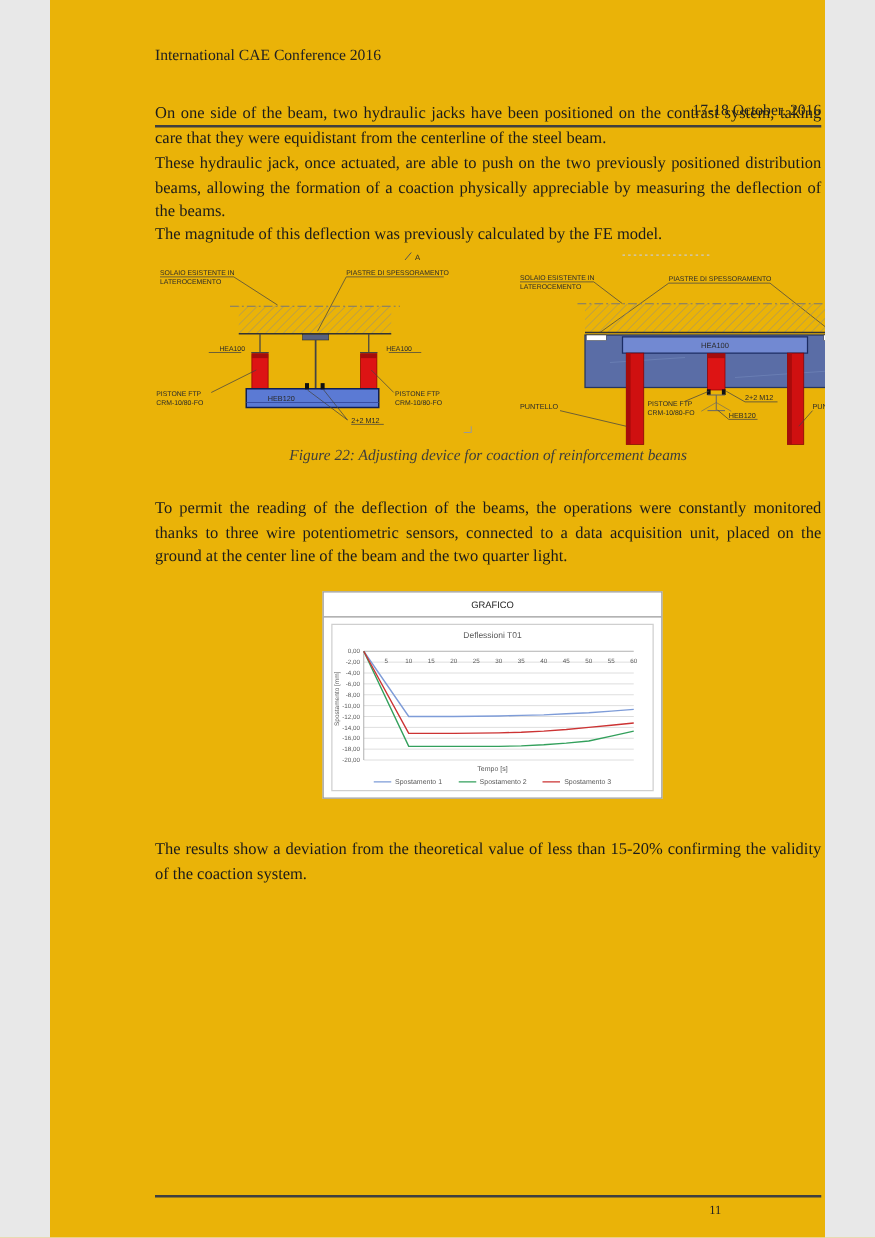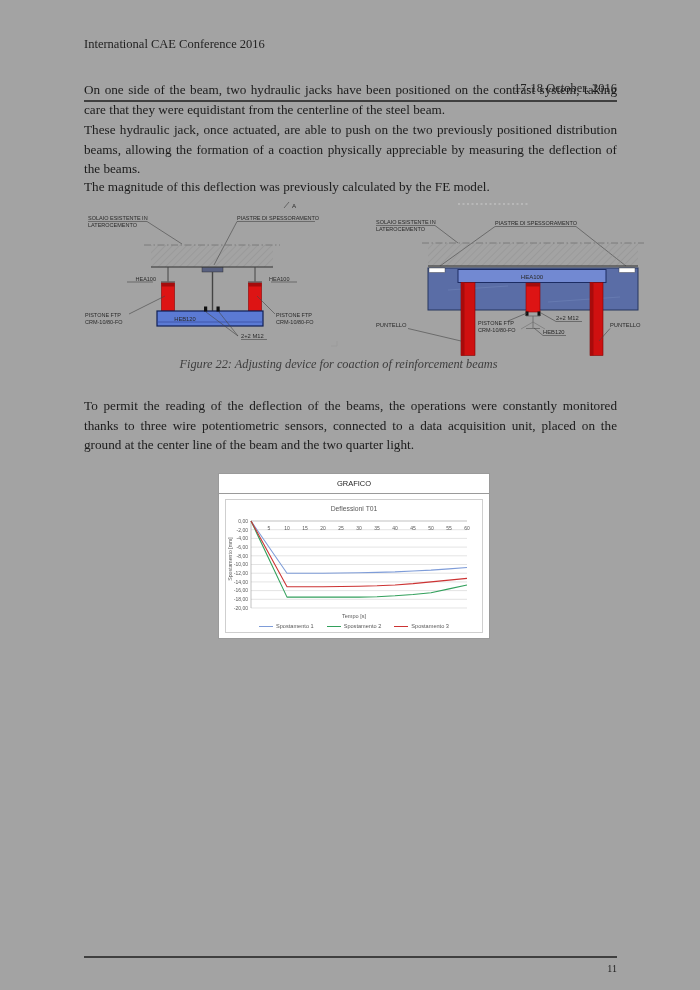--- a/index.html
+++ b/index.html
@@ -1,29 +1,29 @@
 <!DOCTYPE html>
 <html><head>
 <meta charset="utf-8">
 <style>
   html,body{margin:0;padding:0;background:#e8e8e8;}
-  .page{position:relative;width:700px;height:990px;margin:0 auto;background:#a3a3a3;
+  .page{position:relative;width:620px;height:990px;margin:0 auto;background:#eab308;
         font-family:"Liberation Serif",serif;color:#1b1b1b;overflow:hidden;}
   
   .hdr{position:absolute;left:84px;top:37px;width:533px;border-bottom:2px solid #3f3f3f;
        padding-bottom:4px;font-size:12.5px;color:#222;}
   .hdr .l{float:left;}
   .hdr .r{float:right;margin-top:44px;}
   .ftr-line{position:absolute;left:84px;top:956px;width:533px;border-top:2px solid #3f3f3f;}
   .page-number{position:absolute;right:83px;top:963px;font-size:10px;color:#222;}
   
   .p{position:absolute;left:84px;width:533px;font-size:13.2px;line-height:19.6px;
      text-align:justify;}
   #p1{top:80px}#p2{top:120px}#p3{top:177px}#p4{top:396px}#p5{top:669px}
-  .caption{position:absolute;left:72px;width:533px;text-align:center;font-style:italic;
+  .caption{position:absolute;left:84px;width:533px;text-align:center;font-style:italic;
            font-size:12.3px;color:#3d3d3d;}
   #cap22{top:357px}#cap23{top:648px}
   
   .fig{position:absolute;}
   #fig22-left{left:85px;top:198px;}
   #fig22-right{left:358px;top:198px;}
   .fig text{font-family:"Liberation Sans",sans-serif;fill:#2a2a2a;}
   
   #chart-panel{position:absolute;left:218px;top:473px;width:270px;height:164px;
                border:1px solid #9a9a9a;background:#fff;font-family:"Liberation Sans",sans-serif;}
@@ -228,17 +228,18 @@
       <div class="xlabel">Tempo [s]</div>
       <div class="legend" id="chart-legend">
           <span><span class="legend-swatch" style="background: rgb(126, 156, 216);"></span><span>Spostamento 1</span></span>
           <span><span class="legend-swatch" style="background: rgb(51, 160, 92);"></span><span>Spostamento 2</span></span>
           <span><span class="legend-swatch" style="background: rgb(204, 51, 51);"></span><span>Spostamento 3</span></span>
         </div>
     </div>
   </div>
 
 
+  <div class="p" id="p5">The results show a deviation from the theoretical value of less than 15-20% confirming the validity of the coaction system.</div>
 
   <div class="ftr-line"></div>
   <div class="page-number">11</div>
 
 </div>
 
 </body></html>

